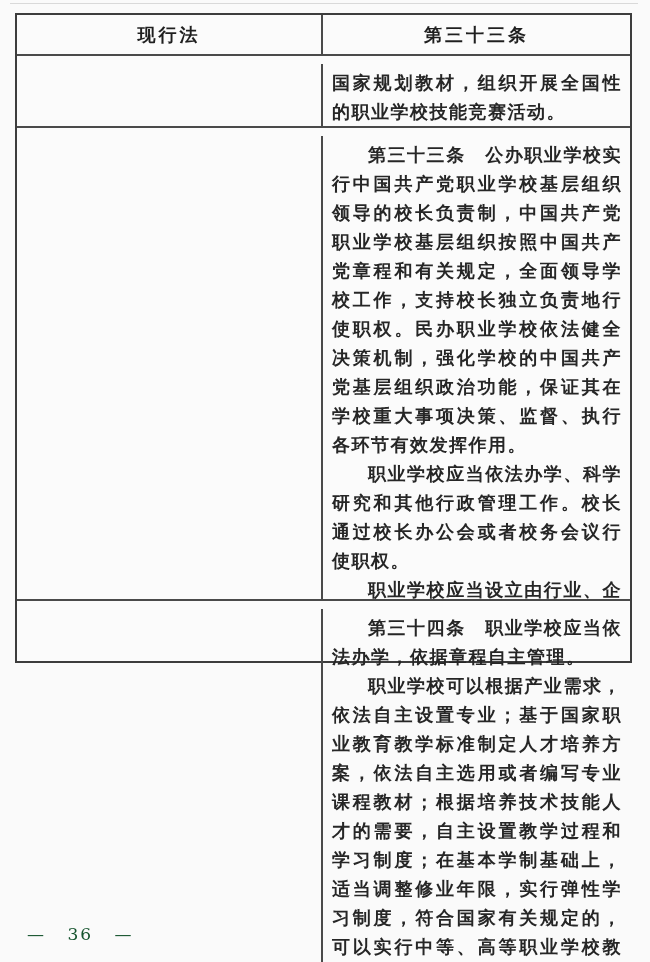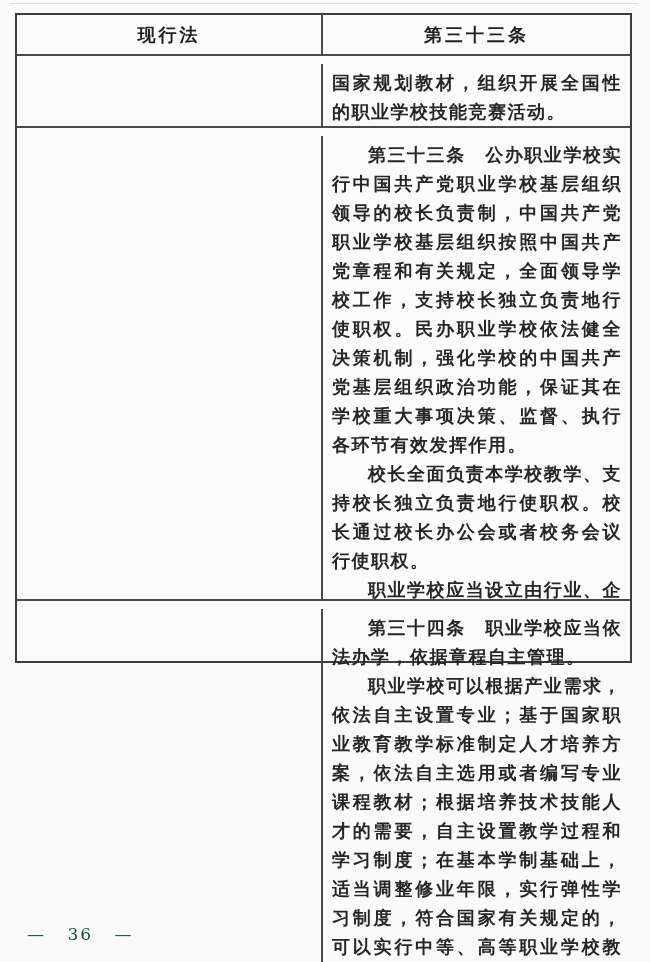--- a/index.html
+++ b/index.html
@@ -121,21 +121,21 @@
       <div class="cell left"></div>
       <div class="cell right">
         <p class="para">国家规划教材，组织开展全国性的职业学校技能竞赛活动。</p>
       </div>
     </div>
 
     <div class="t-row row-2">
       <div class="cell left"></div>
       <div class="cell right">
         <p class="para indent">第三十三条　公办职业学校实行中国共产党职业学校基层组织领导的校长负责制，中国共产党职业学校基层组织按照中国共产党章程和有关规定，全面领导学校工作，支持校长独立负责地行使职权。民办职业学校依法健全决策机制，强化学校的中国共产党基层组织政治功能，保证其在学校重大事项决策、监督、执行各环节有效发挥作用。</p>
-        <p class="para indent">校长全面负责本学校教学、支持校长独立负责地行使职权。校长通过校长办公会或者校务会议行使职权。</p>
+        <p class="para indent">职业学校应当依法办学、科学研究和其他行政管理工作。校长通过校长办公会或者校务会议行使职权。</p>
         <p class="para indent">职业学校应当设立由行业、企业、社区、校友等方面代表组成的议事协商机构，发挥咨询、协商、审议与监督作用，参与学校管理、支持学校发展。</p>
       </div>
     </div>
 
     <div class="t-row row-3">
       <div class="cell left"></div>
       <div class="cell right">
         <p class="para indent">第三十四条　职业学校应当依法办学，依据章程自主管理。</p>
         <p class="para indent">职业学校可以根据产业需求，依法自主设置专业；基于国家职业教育教学标准制定人才培养方案，依法自主选用或者编写专业课程教材；根据培养技术技能人才的需要，自主设置教学过程和学习制度；在基本学制基础上，适当调整修业年限，实行弹性学习制度，符合国家有关规定的，可以实行中等、高等职业学校教育的贯通培养。</p>
         <p class="para indent">国家建立符合职业教育特点的</p>

